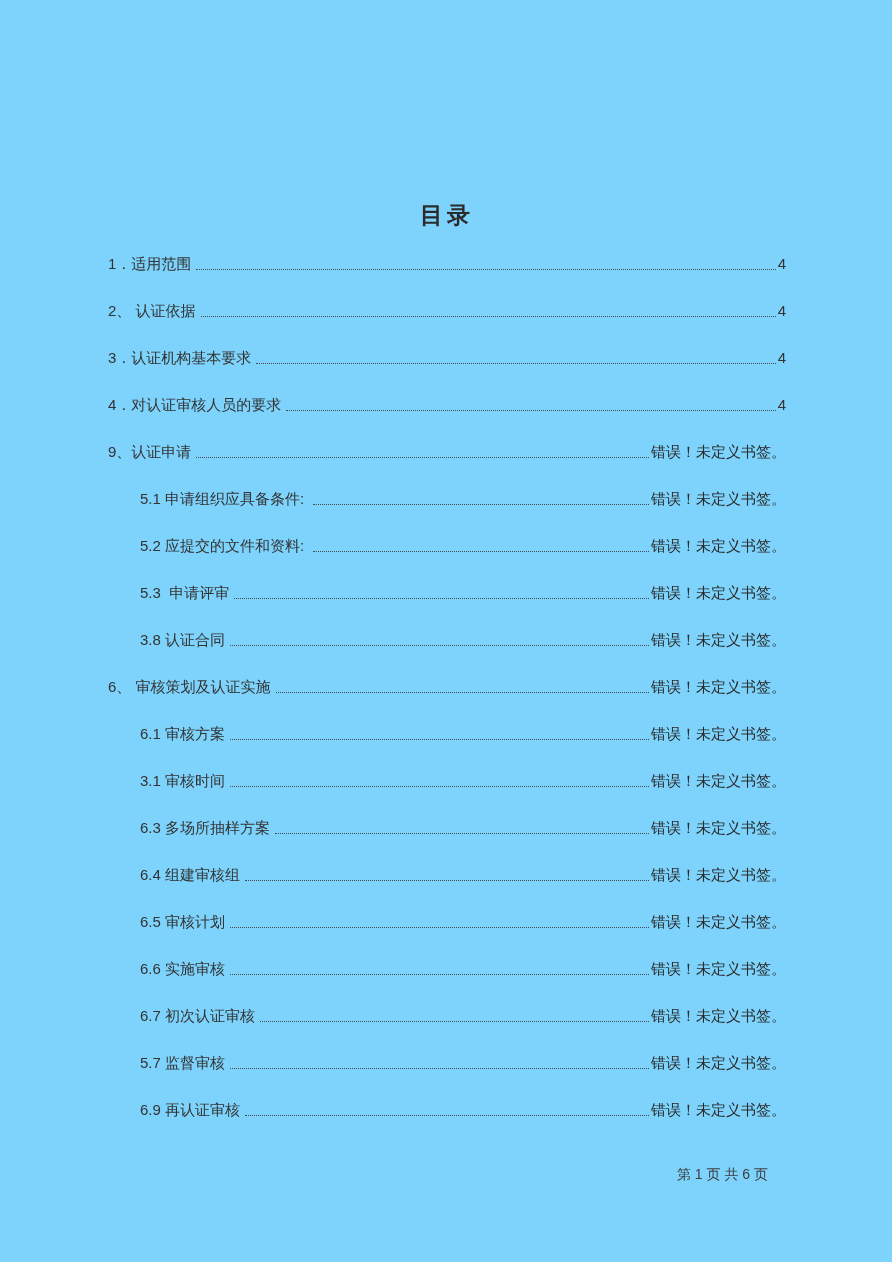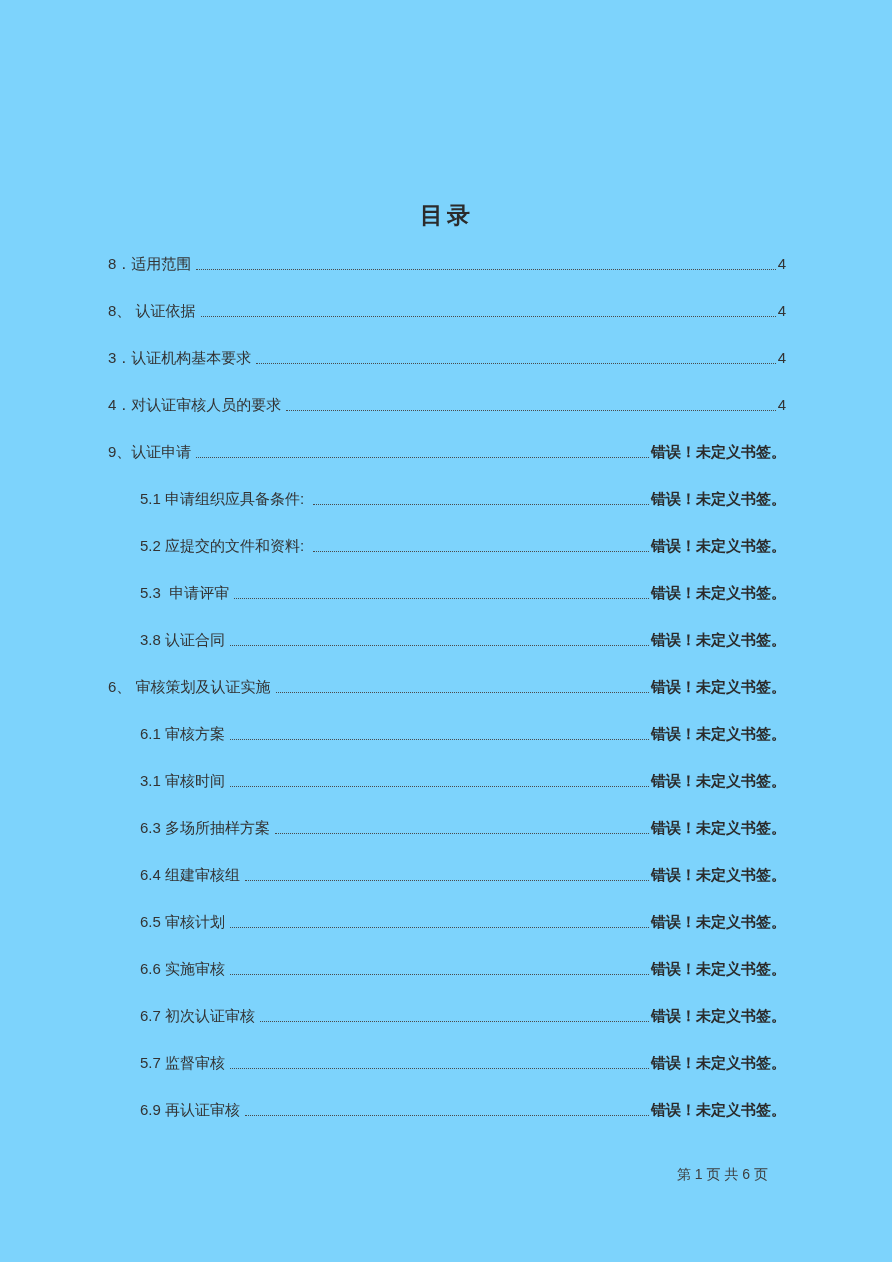--- a/index.html
+++ b/index.html
@@ -59,47 +59,47 @@
     border-bottom: 1.5px dotted #4a4a4a;
     margin: 0 2px 4px 5px;
     height: 1px;
   }
   .target {
     white-space: pre;
     flex: 0 0 auto;
     color: #333333;
   }
   .target.error {
-    font-weight: 700;
+    font-weight: 400;
     color: #2b2b2b;
     text-align: right;
   }
   .footer {
     position: absolute;
     top: 1163px;
     right: 124px;
     font-size: 14px;
     line-height: 22px;
     color: #3d3d3d;
     white-space: pre;
   }
 </style>
 </head>
 <body>
 
 <div class="page">
   <h1 class="doc-title">目录</h1>
   <div class="toc">
       <div class="row">
-    <span class="label">8．适用范围</span>
+    <span class="label">1．适用范围</span>
     <span class="leader"></span>
     <span class="target">4</span>
   </div>
       <div class="row">
-    <span class="label">8、 认证依据</span>
+    <span class="label">2、 认证依据</span>
     <span class="leader"></span>
     <span class="target">4</span>
   </div>
       <div class="row">
     <span class="label">3．认证机构基本要求</span>
     <span class="leader"></span>
     <span class="target">4</span>
   </div>
       <div class="row">
     <span class="label">4．对认证审核人员的要求</span>

